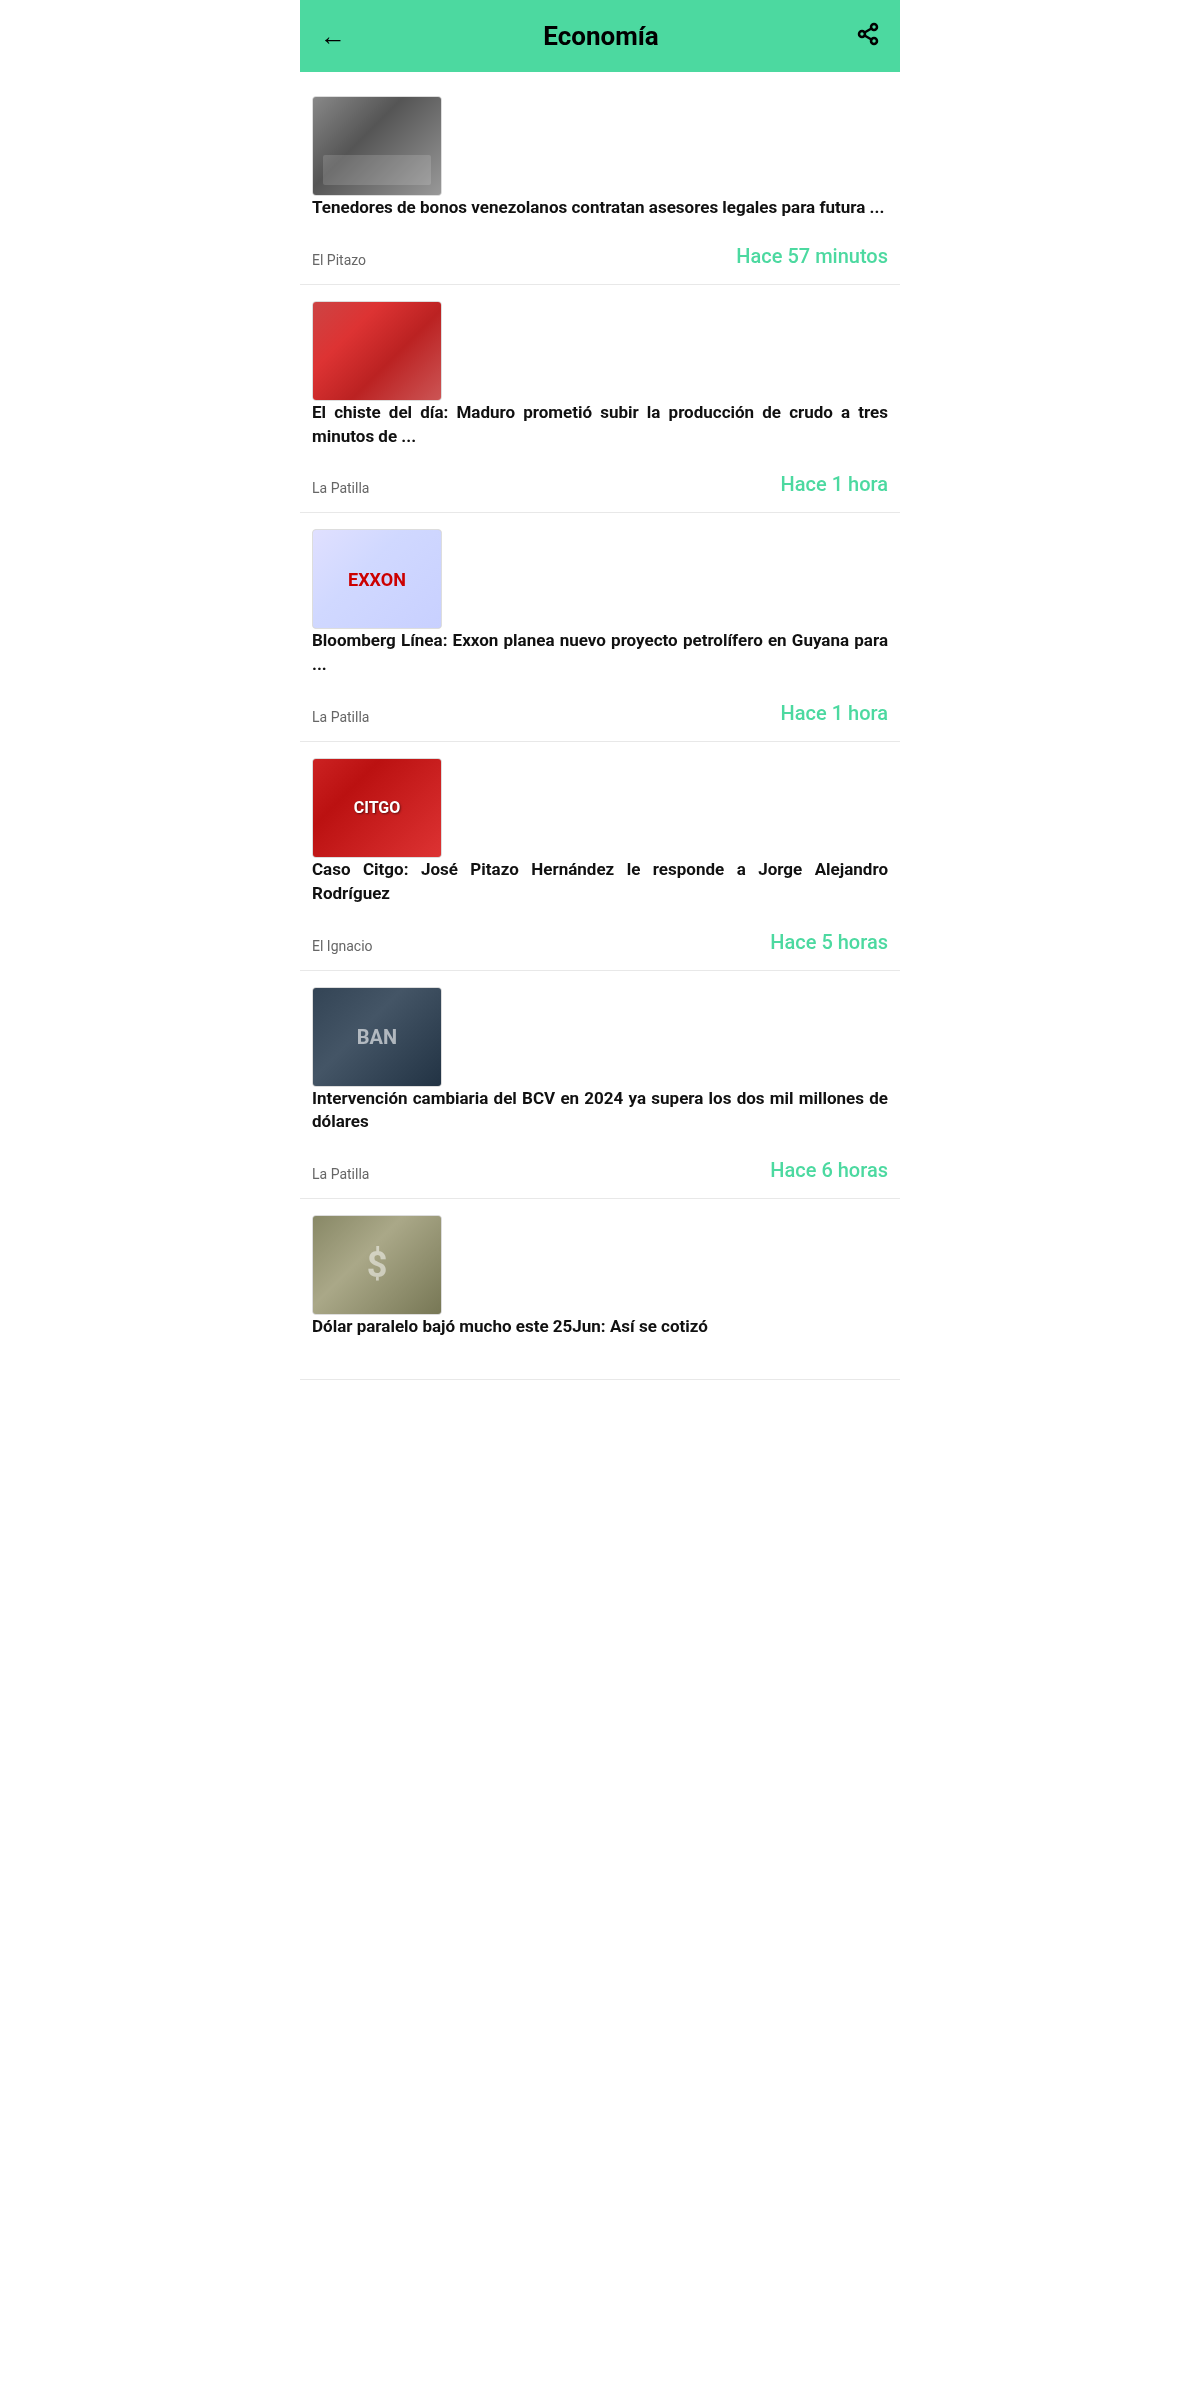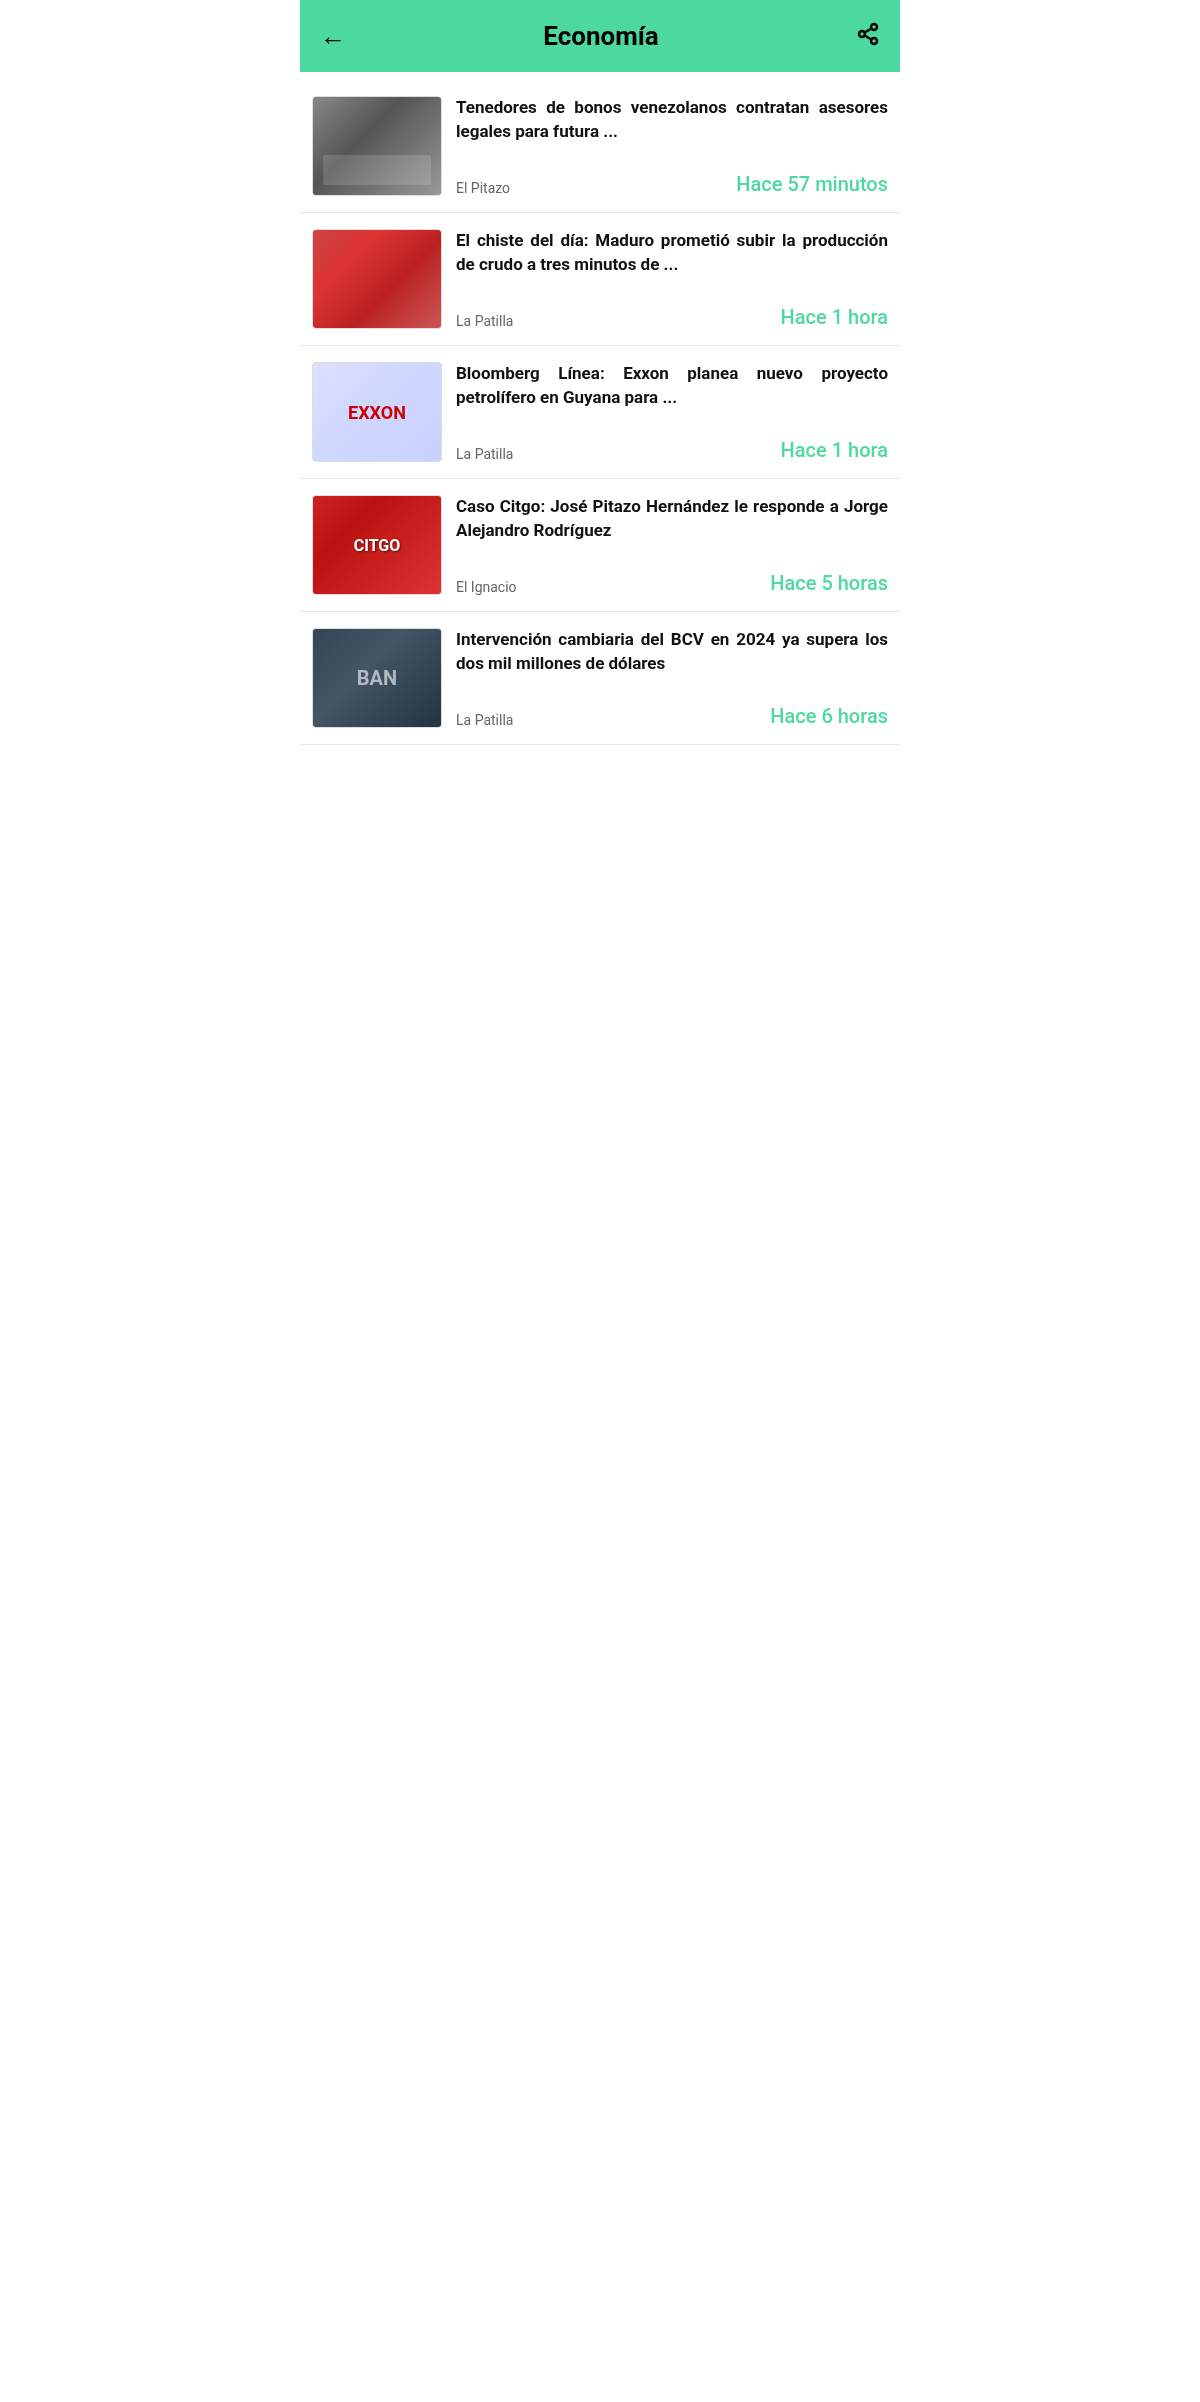--- a/index.html
+++ b/index.html
@@ -47,21 +47,21 @@
       cursor: pointer;
       line-height: 1;
     }
 
     .news-list {
       padding: 8px 0;
     }
 
     .news-item {
       display: flex;
-      flex-direction: row;
+      flex-direction: column;
       padding: 16px 12px;
       border-bottom: 1px solid #e8e8e8;
       cursor: pointer;
       background: #fff;
     }
 
     .news-thumbnail {
       width: 130px;
       min-width: 130px;
       height: 100px;
@@ -275,14 +275,26 @@
     </div>
     <div class="news-content">
       <div class="news-title">Intervención cambiaria del BCV en 2024 ya supera los dos mil millones de dólares</div>
       <div class="news-meta">
         <span class="news-source">La Patilla</span>
         <span class="news-time">Hace 6 horas</span>
       </div>
     </div>
   </div>
 
+  <div class="news-item">
+    <div class="news-thumbnail">
+      <div class="thumb-placeholder thumb-6"></div>
+    </div>
+    <div class="news-content">
+      <div class="news-title">Dólar paralelo bajó mucho este 25Jun: Así se cotizó</div>
+      <div class="news-meta">
+        <span class="news-source"></span>
+        <span class="news-time"></span>
+      </div>
+    </div>
+  </div>
 
 </div>
 
 </body></html>

